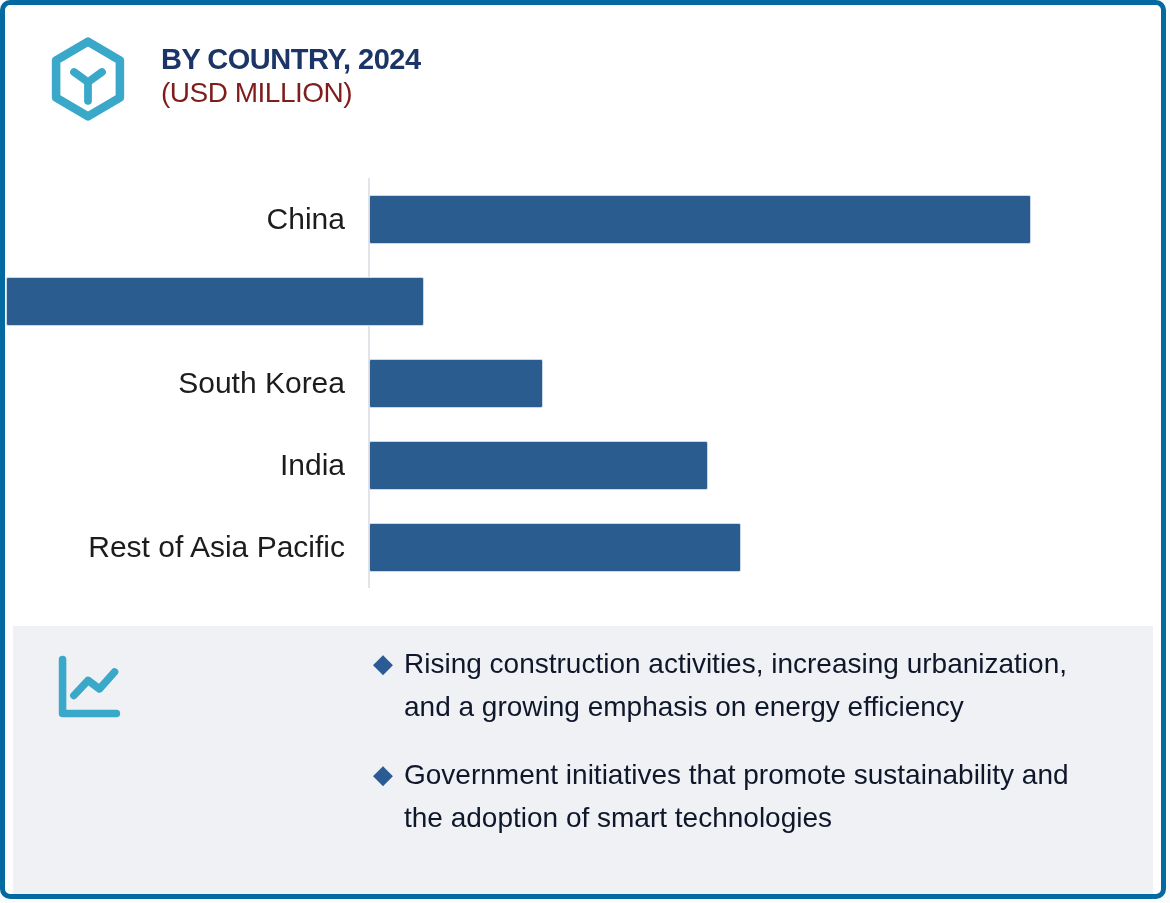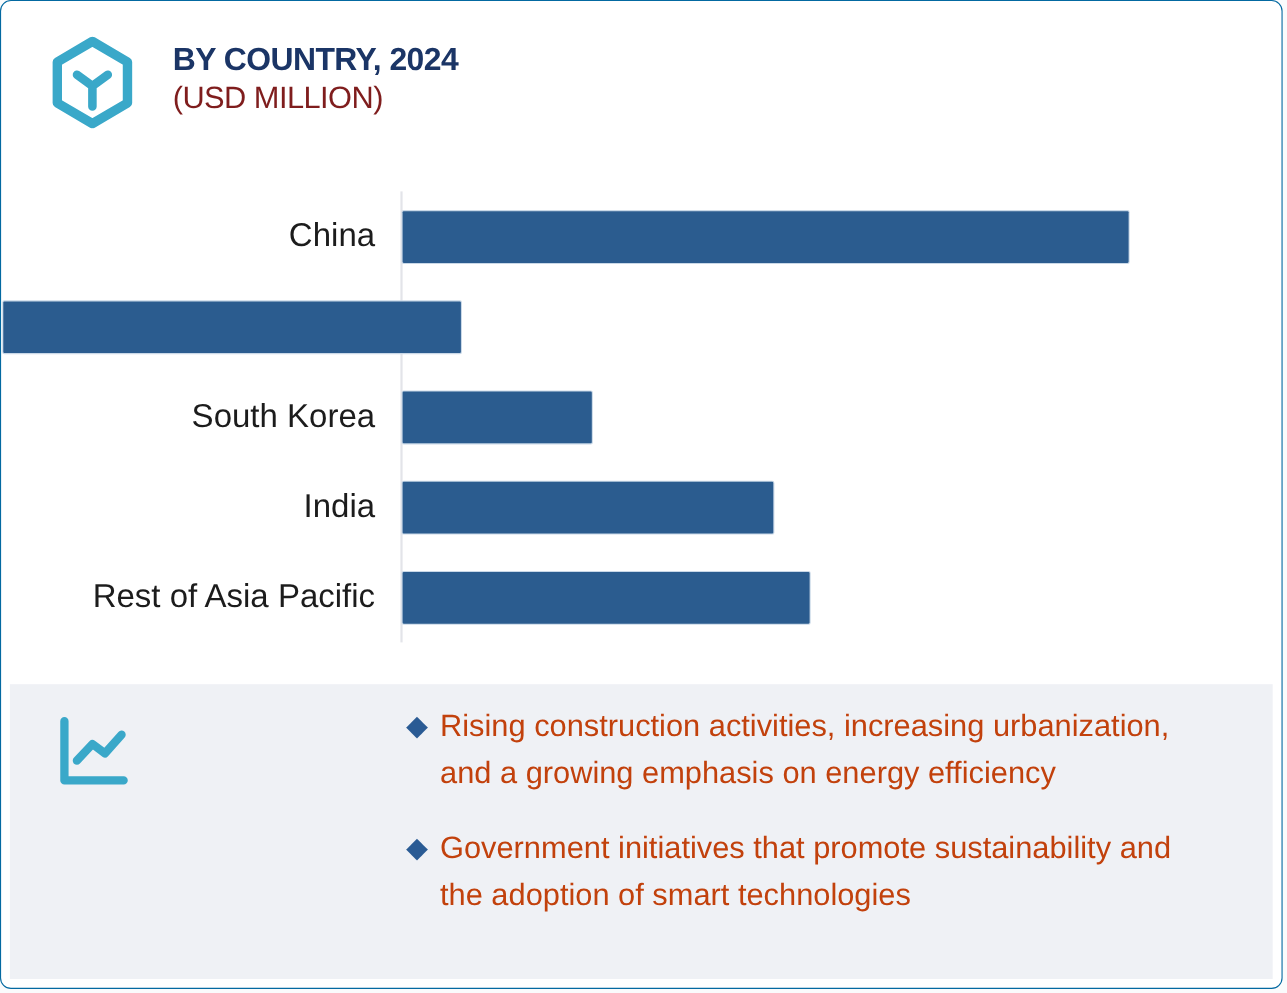--- a/index.html
+++ b/index.html
@@ -1,18 +1,18 @@
 <!DOCTYPE html>
 <html><head>
 <meta charset="utf-8">
 <style>
   html,body{margin:0;padding:0;background:#fafbfc;font-family:"Liberation Sans",sans-serif;}
   .card{
     position:relative;width:1166px;height:899px;background:#ffffff;
-    border:1px solid #0369a1;border-radius:10px;overflow:hidden;box-sizing:border-box;
+    border:5px solid #0369a1;border-radius:10px;overflow:hidden;box-sizing:border-box;
   }
   
   .header{position:absolute;left:44px;top:32px;display:flex;align-items:flex-start;}
   .hex-icon{width:78px;height:84px;flex:0 0 auto;}
   .header-text{margin-left:34px;padding-top:6px;}
   .title{font-size:29px;font-weight:bold;color:#1b3566;letter-spacing:-0.5px;line-height:33px;}
   .subtitle{font-size:28px;font-weight:normal;color:#7f1d1d;letter-spacing:-0.5px;line-height:33px;}
   
   .chart{position:absolute;left:0;top:173px;width:1120px;height:410px;}
   .chart-axis{position:absolute;left:363px;top:0;width:2px;height:410px;background:#e3e4e9;}
@@ -31,21 +31,21 @@
     position:absolute;left:8px;right:8px;top:621px;height:268px;
     background:#eff1f5;
   }
   .panel-left{position:absolute;left:39px;top:27px;width:300px;}
   .chartline-icon{width:68px;height:68px;margin-left:3px;}
   .panel-heading{margin-top:28px;font-size:28px;font-weight:bold;color:#1b3566;line-height:40px;letter-spacing:-0.3px;}
   .panel-heading span{display:block;}
   .panel-right{position:absolute;left:360px;top:16px;width:740px;display:flex;flex-direction:column;row-gap:25px;}
   .bullet{display:flex;align-items:flex-start;}
   .diamond{flex:0 0 auto;color:#2a5b94;font-size:26px;line-height:43px;margin-right:11px;}
-  .bullet-text{font-size:28px;color:#c2410c;line-height:43px;max-width:700px;}
+  .bullet-text{font-size:28px;color:#0f172a;line-height:43px;max-width:700px;}
 </style>
 </head>
 <body>
 
 <div class="card">
 
   <div class="header">
     <svg class="hex-icon" viewBox="0 0 100 108" fill="none" stroke="#3aa8c9" stroke-width="11" stroke-linejoin="round" stroke-linecap="round">
       <path d="M50 6 L91 30 L91 78 L50 102 L9 78 L9 30 Z"></path>
       <path d="M50 58 L32 45 M50 58 L68 45 M50 58 L50 82" stroke-width="10"></path>

